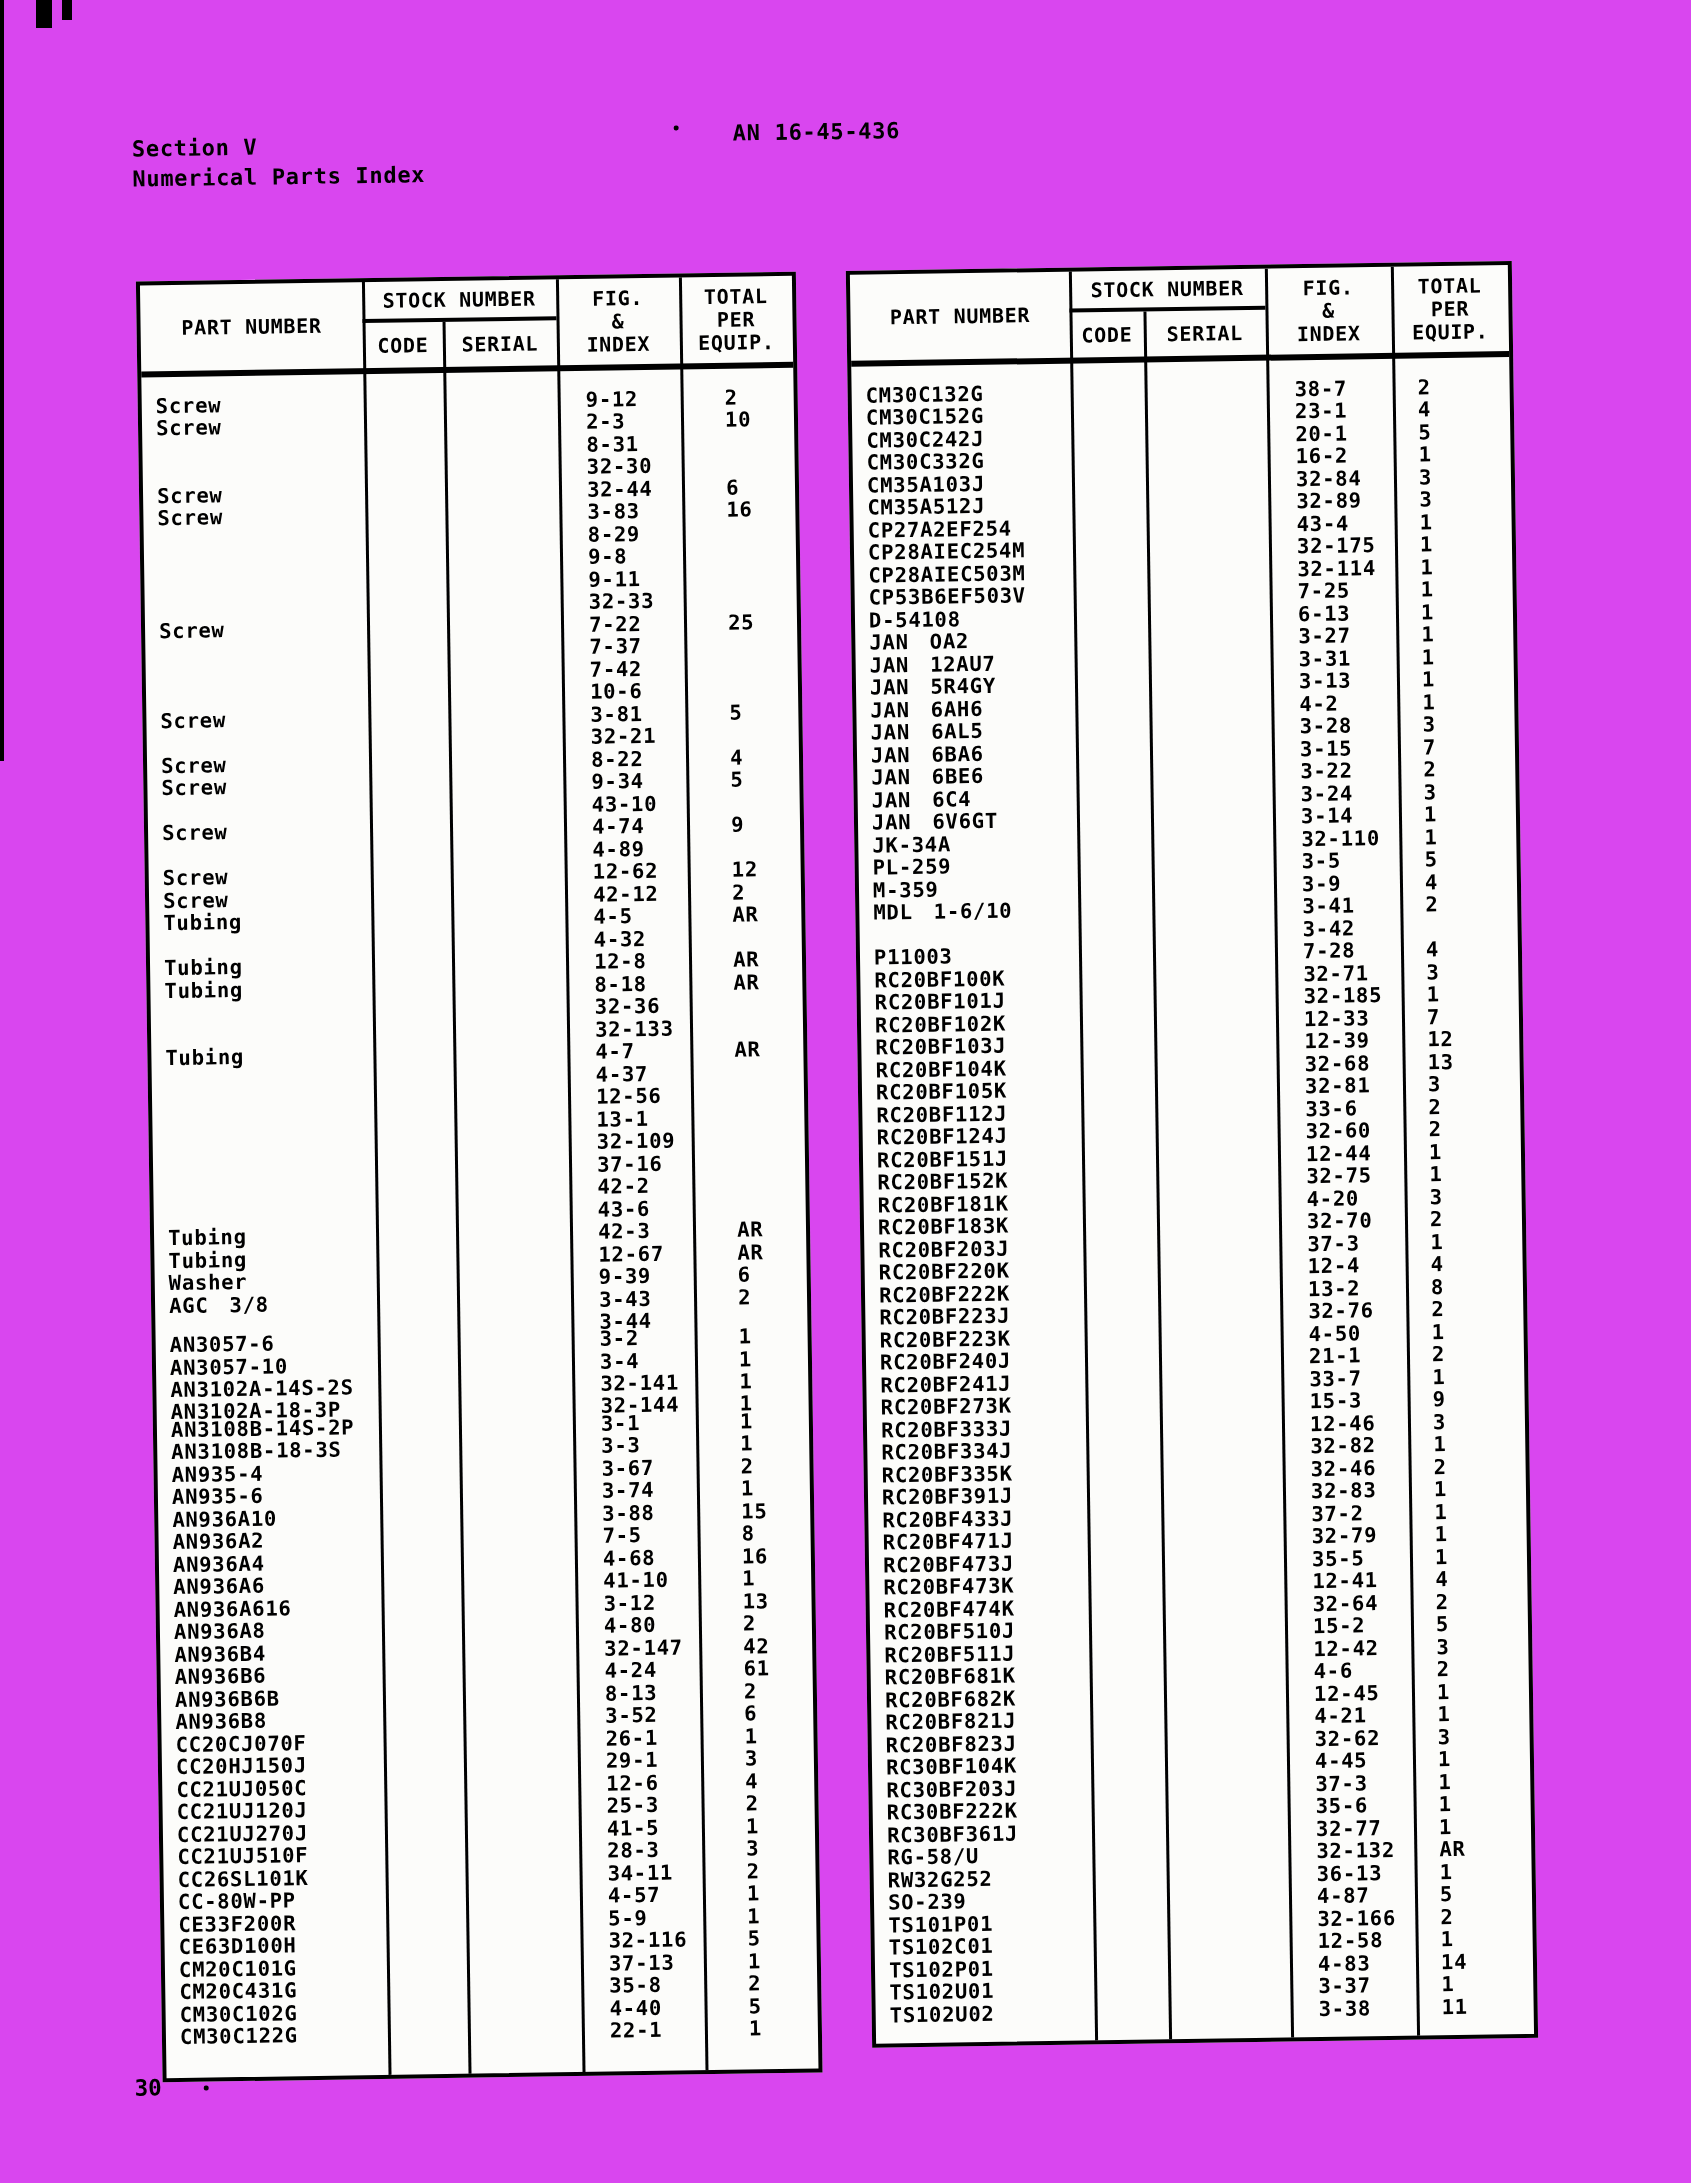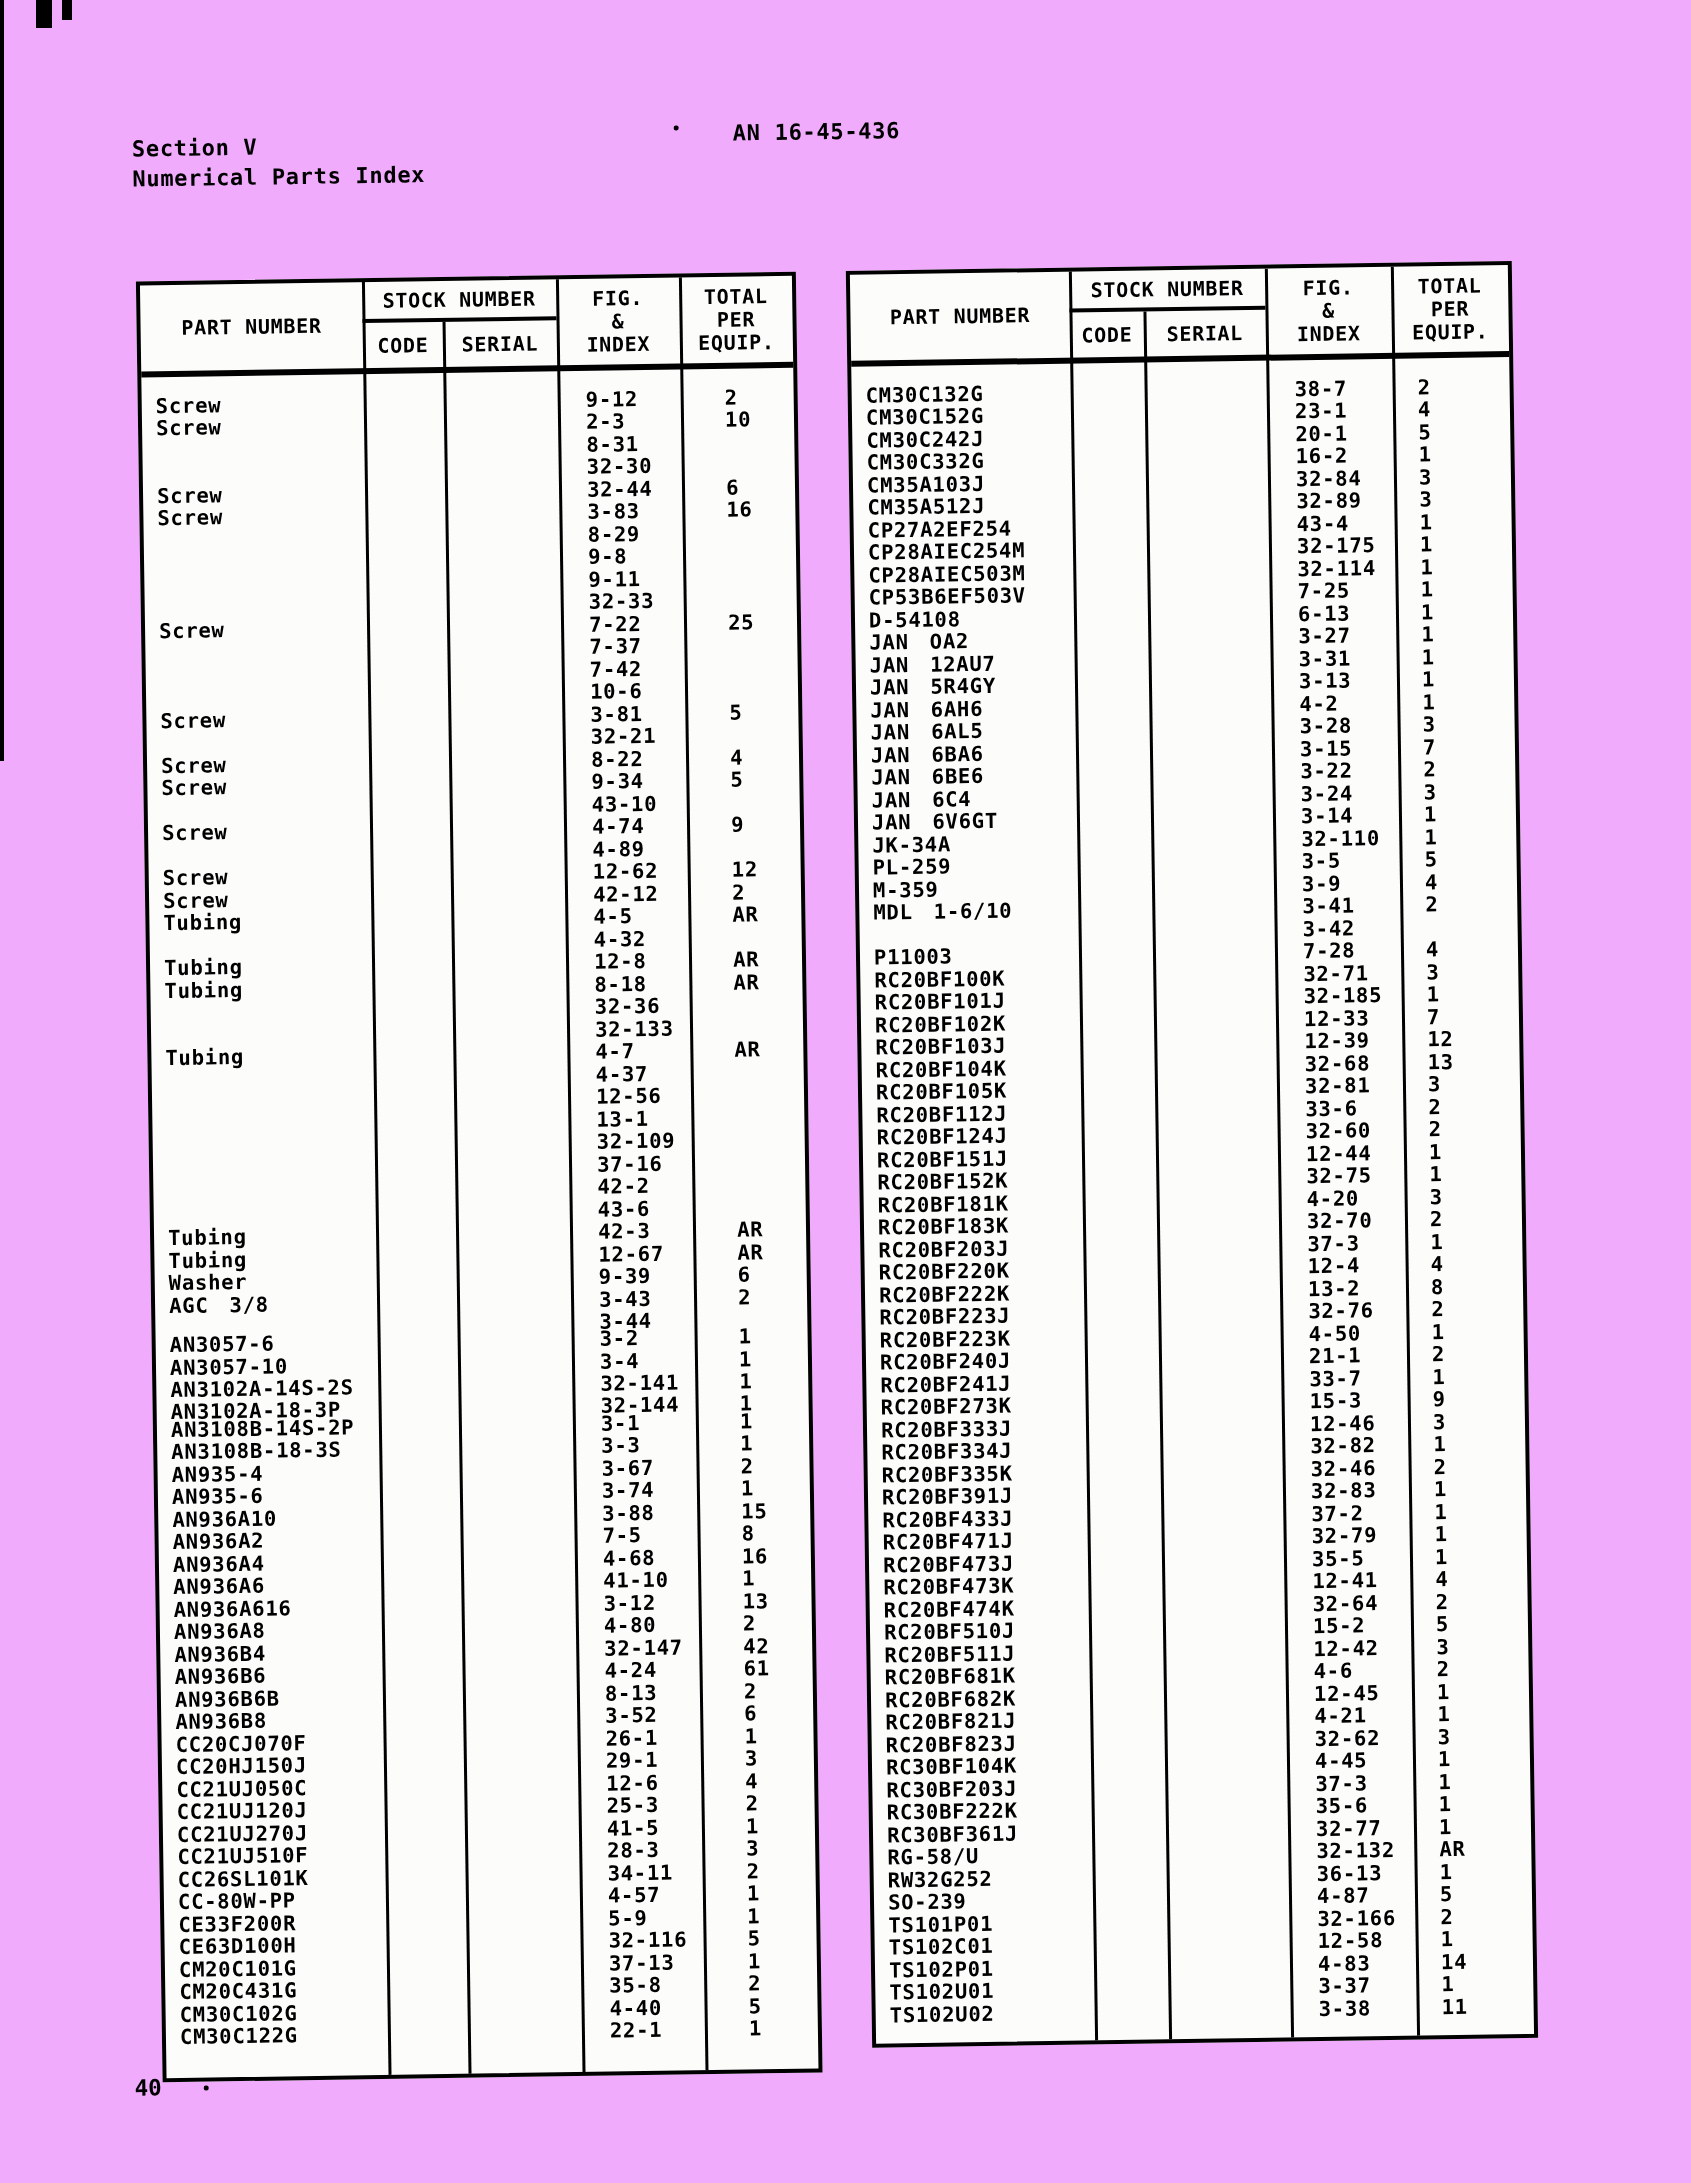--- a/index.html
+++ b/index.html
@@ -1,16 +1,16 @@
 <!DOCTYPE html>
 <html style="font-size:10.6px"><head>
 <meta charset="utf-8">
 <style>
   html,body{margin:0;padding:0;background:#e8e8e4;}
-  .page{position:relative;width:1691px;height:2183px;background:#f0abfc;overflow:hidden;
+  .page{position:relative;width:1691px;height:2183px;background:#d946ef;overflow:hidden;
         font-family:"DejaVu Sans Mono",monospace;color:#000;}
   
   .edge-line{position:absolute;left:0;top:0;width:4px;height:761px;background:#000;}
   .tick{position:absolute;background:#000;top:0;}
   .tick.t1{left:36px;width:16px;height:28px;}
   .tick.t2{left:62px;width:10px;height:20px;}
   .speck{position:absolute;background:#000;border-radius:50%;}
 
   .rot{position:absolute;left:0;top:0;width:1691px;height:2183px;
        transform:rotate(-0.85deg);transform-origin:846px 1092px;}
@@ -1154,16 +1154,16 @@
             <div class="tcell total">11</div>
           </div>
         </div>
       <div class="hrule"></div>
       <div class="vdiv" style="left:219px;"></div>
       <div class="vdiv v2" style="left:293px;"></div>
       <div class="vdiv" style="left:415px;"></div>
       <div class="vdiv" style="left:541px;"></div>
     </div>
 
-    <div class="pageno">40</div>
+    <div class="pageno">30</div>
   </div>
 </div>
 
 
 </body></html>

